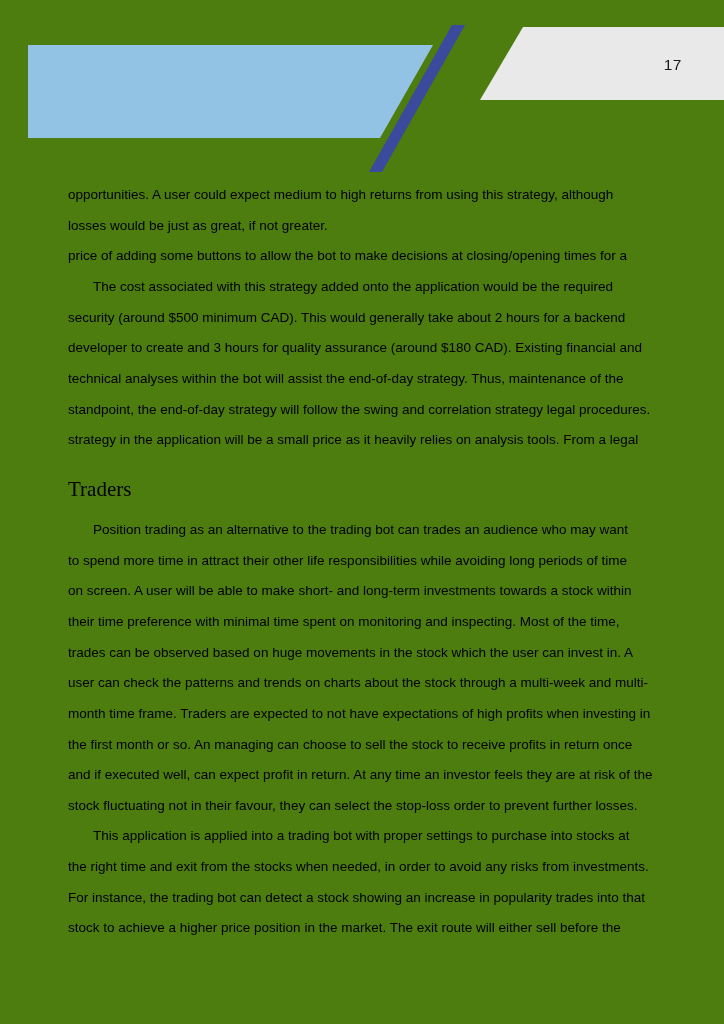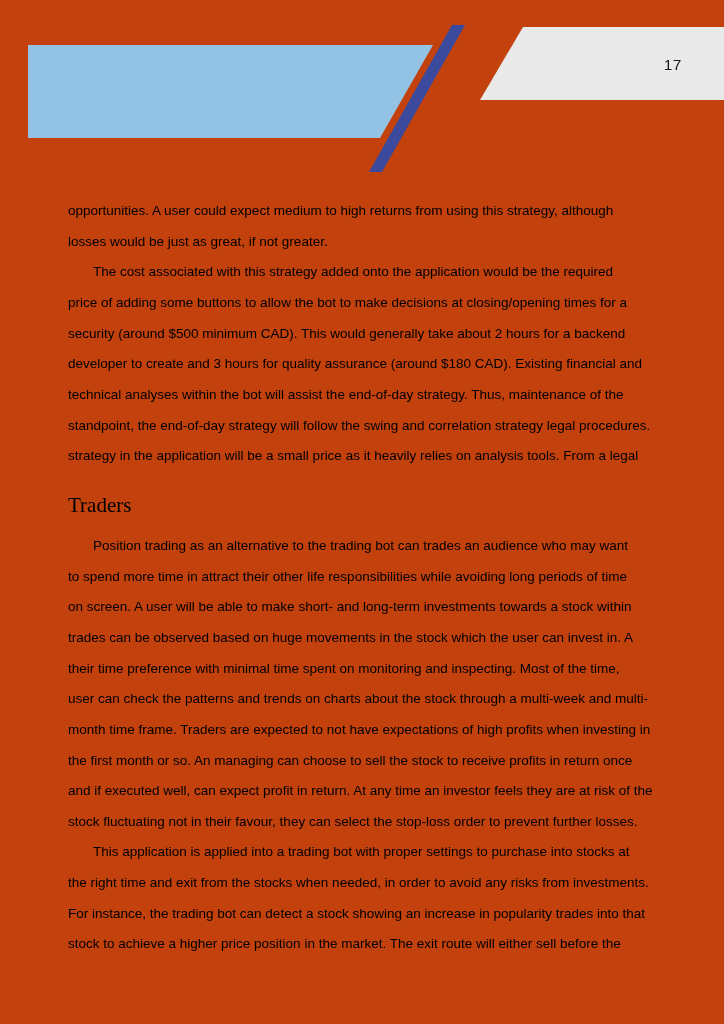--- a/index.html
+++ b/index.html
@@ -1,40 +1,40 @@
 <!DOCTYPE html>
 <html><head>
 <meta charset="utf-8">
 <style>
   html, body { margin: 0; padding: 0; background: #ffffff; }
   .page {
     position: relative;
     width: 724px;
     height: 1024px;
-    background: #c2410c;
+    background: #4d7c0f;
     overflow: hidden;
     font-family: "Liberation Sans", sans-serif;
     color: #000000;
   }
   .header-art {
     position: absolute;
     top: 0; left: 0;
   }
   .page-number {
     position: absolute;
     top: 56px;
     right: 42px;
     font-size: 15.5px;
     letter-spacing: 0.5px;
     color: #1a1a1a;
   }
   .doc-body {
     position: absolute;
     left: 68px;
-    top: 196px;
+    top: 180px;
     width: 592px;
     font-size: 13.5px;
   }
   .paragraph { margin: 0; }
   .line {
     line-height: 30.65px;
     white-space: nowrap;
   }
   .line.indent { text-indent: 25px; }
   .heading {
@@ -57,35 +57,35 @@
   </svg>
 
   <div class="page-number">17</div>
 
   <div class="doc-body">
       <div class="paragraph">
         <div class="line">opportunities. A user could expect medium to high returns from using this strategy, although</div>
         <div class="line">losses would be just as great, if not greater.</div>
       </div>
       <div class="paragraph">
+        <div class="line">price of adding some buttons to allow the bot to make decisions at closing/opening times for a</div>
         <div class="line indent">The cost associated with this strategy added onto the application would be the required</div>
-        <div class="line">price of adding some buttons to allow the bot to make decisions at closing/opening times for a</div>
         <div class="line">security (around $500 minimum CAD). This would generally take about 2 hours for a backend</div>
         <div class="line">developer to create and 3 hours for quality assurance (around $180 CAD). Existing financial and</div>
         <div class="line">technical analyses within the bot will assist the end-of-day strategy. Thus, maintenance of the</div>
         <div class="line">standpoint, the end-of-day strategy will follow the swing and correlation strategy legal procedures.</div>
         <div class="line">strategy in the application will be a small price as it heavily relies on analysis tools. From a legal</div>
       </div>
       <h1 class="heading">Traders</h1>
       <div class="paragraph">
         <div class="line indent">Position trading as an alternative to the trading bot can trades an audience who may want</div>
         <div class="line">to spend more time in attract their other life responsibilities while avoiding long periods of time</div>
         <div class="line">on screen. A user will be able to make short- and long-term investments towards a stock within</div>
+        <div class="line">their time preference with minimal time spent on monitoring and inspecting. Most of the time,</div>
         <div class="line">trades can be observed based on huge movements in the stock which the user can invest in. A</div>
-        <div class="line">their time preference with minimal time spent on monitoring and inspecting. Most of the time,</div>
         <div class="line">user can check the patterns and trends on charts about the stock through a multi-week and multi-</div>
         <div class="line">month time frame. Traders are expected to not have expectations of high profits when investing in</div>
         <div class="line">the first month or so. An managing can choose to sell the stock to receive profits in return once</div>
         <div class="line">and if executed well, can expect profit in return. At any time an investor feels they are at risk of the</div>
         <div class="line">stock fluctuating not in their favour, they can select the stop-loss order to prevent further losses.</div>
       </div>
       <div class="paragraph">
         <div class="line indent">This application is applied into a trading bot with proper settings to purchase into stocks at</div>
         <div class="line">the right time and exit from the stocks when needed, in order to avoid any risks from investments.</div>
         <div class="line">For instance, the trading bot can detect a stock showing an increase in popularity trades into that</div>

